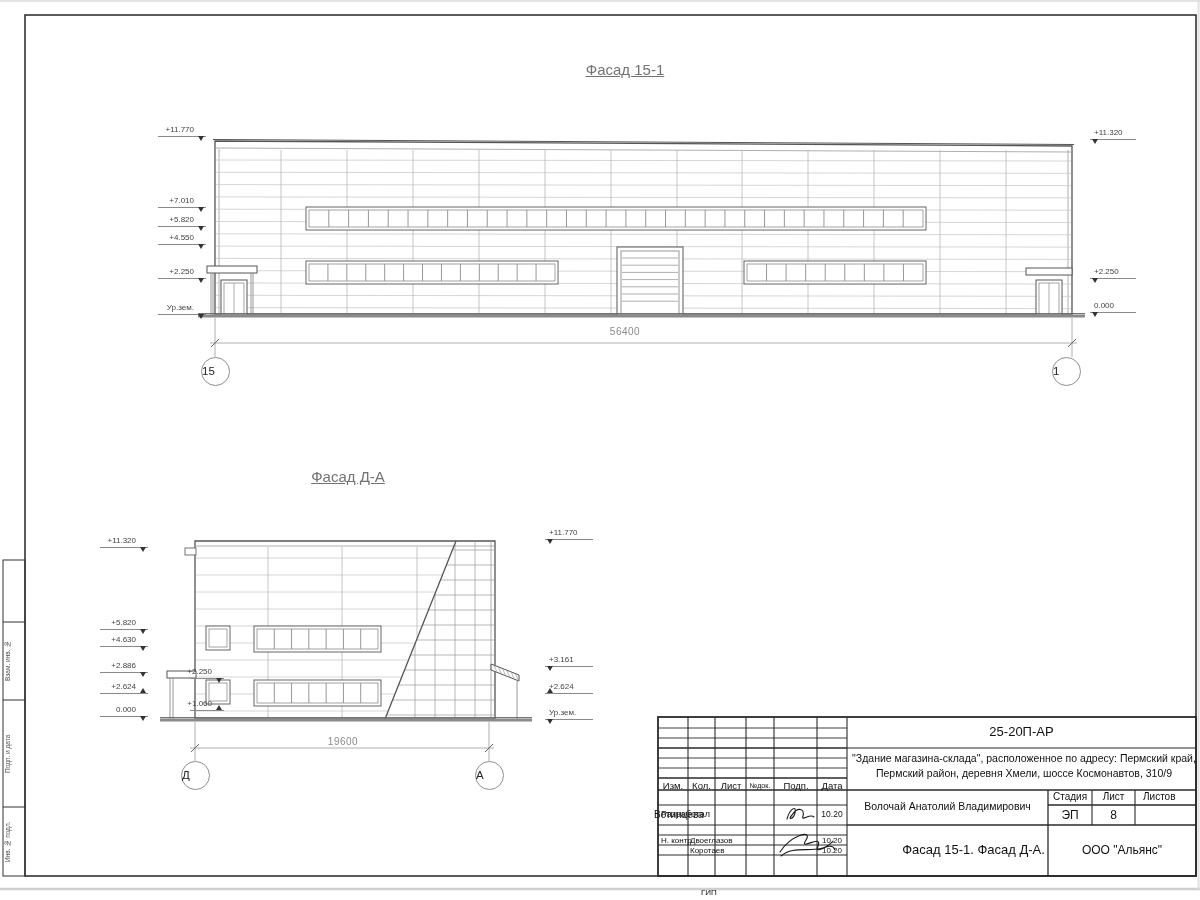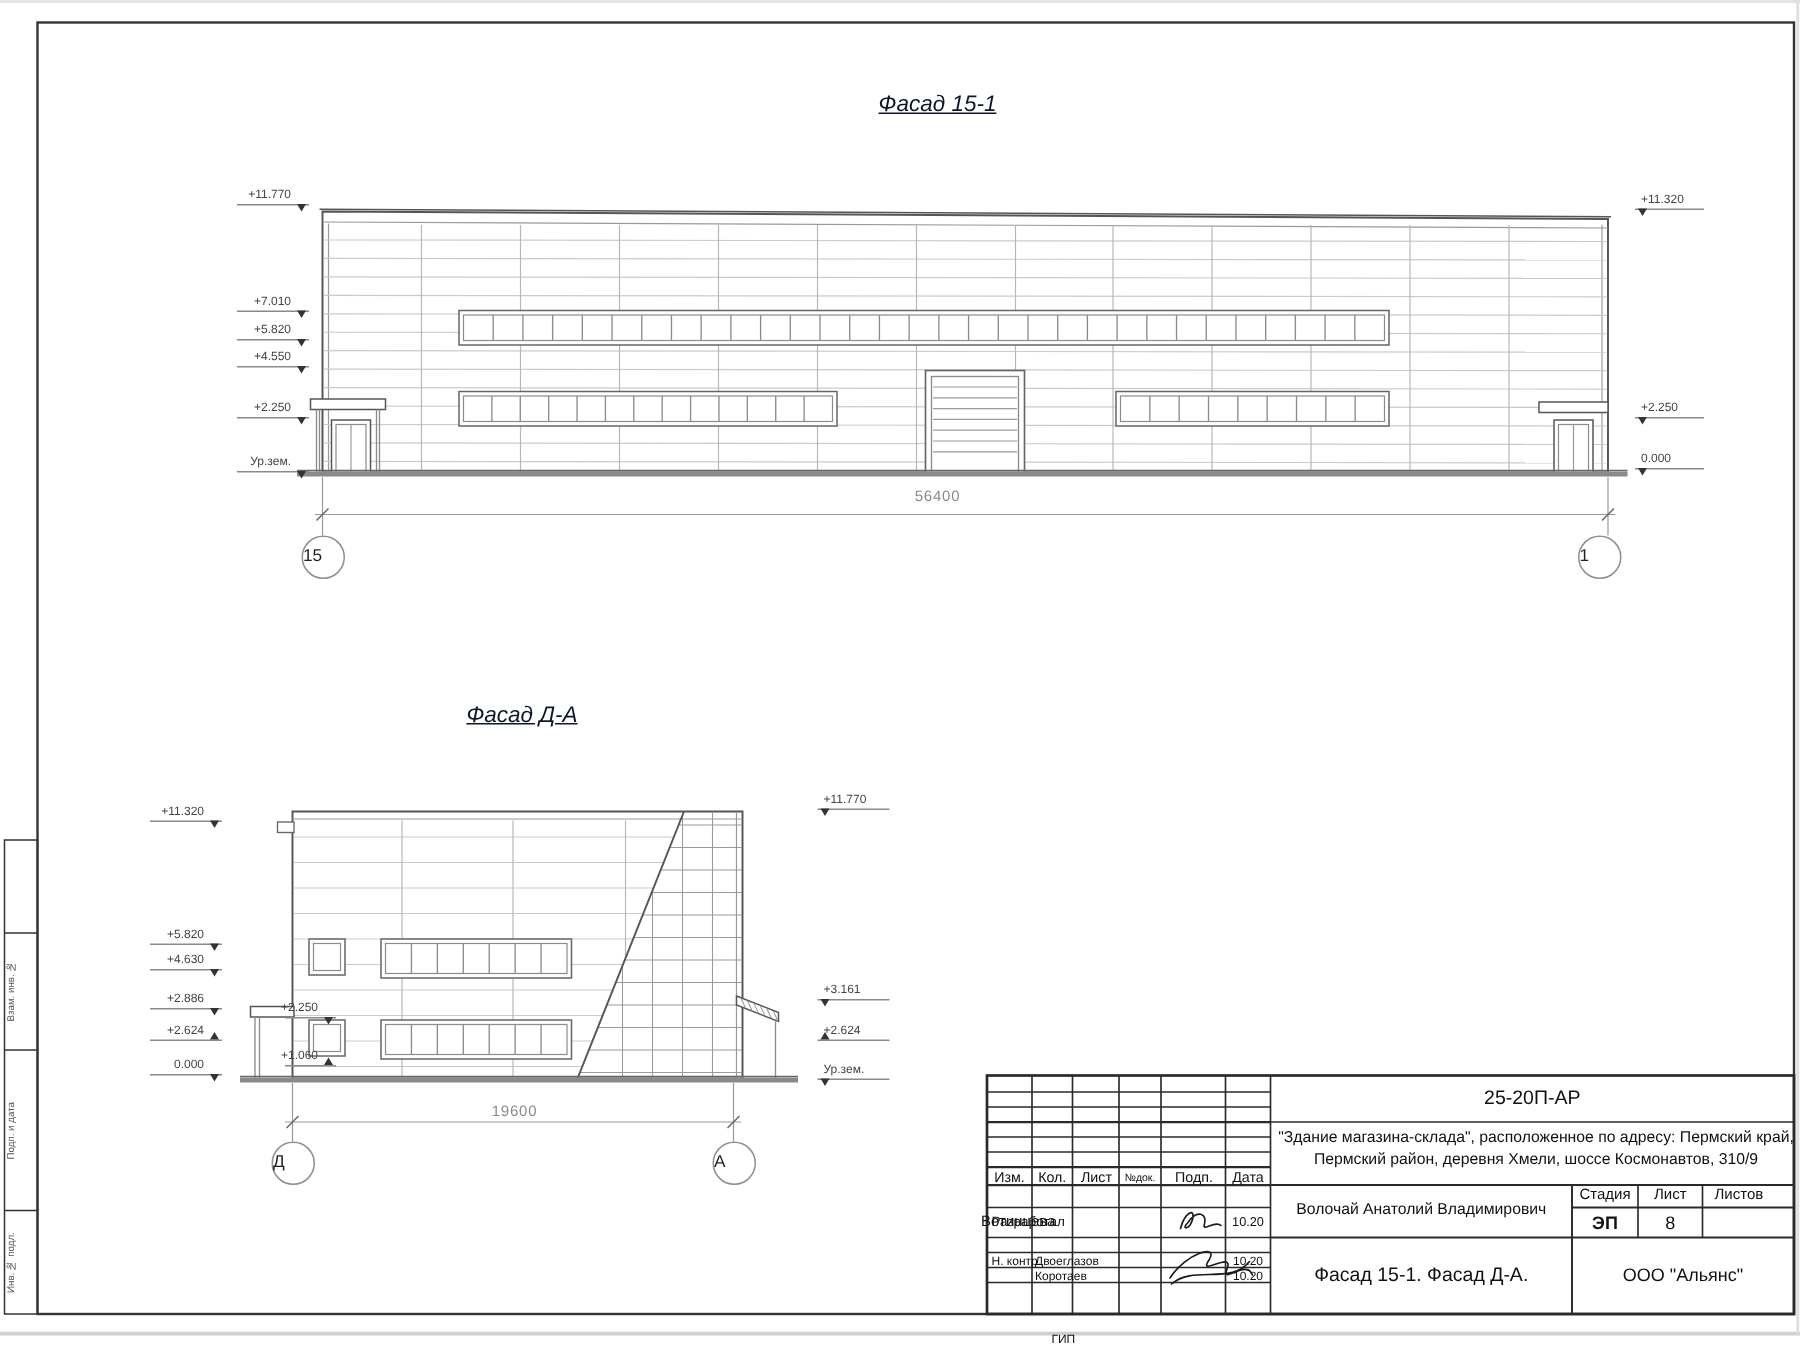--- a/index.html
+++ b/index.html
@@ -1,21 +1,21 @@
 <!DOCTYPE html>
 <html><head>
 <meta charset="utf-8">
 <style>
   html,body{margin:0;padding:0;background:#fff;}
   .page{position:relative;width:1200px;height:900px;background:#fff;overflow:hidden;
         font-family:"Liberation Sans",sans-serif;}
   svg{position:absolute;left:0;top:0;}
   .t{position:absolute;color:#111;white-space:nowrap;}
   .c{text-align:center;}
-  .ttl{font-size:15px;font-style:italic;text-decoration:underline;color:#0f172a;}
+  .ttl{font-size:15px;text-decoration:underline;color:#737373;}
   .dim{font-size:10px;color:#8a8a8a;letter-spacing:.5px;}
   .mark{position:absolute;height:12px;border-bottom:1px solid #8a8a8a;font-size:8px;
         color:#444;line-height:11px;}
   .mark .tx{position:absolute;right:10px;top:0;}
   .mark.ls .tx{right:12px;}
   .tri{position:absolute;width:0;height:0;border-left:3.5px solid transparent;
        border-right:3.5px solid transparent;border-top:5px solid #333;top:12px;}
   .tri.up{border-top:none;border-bottom:5px solid #333;top:7px;}
   .tri.re{right:2px;} .tri.le{left:2px;}
   .axisc{position:absolute;width:27px;height:27px;border:1px solid #8f8f8f;border-radius:50%;
@@ -274,23 +274,23 @@
   <div class="axisc" style="left:181px;top:761px;">Д</div>
   <div class="axisc" style="left:475px;top:761px;">А</div>
 
   <div class="t tb c" style="left:847px;width:349px;top:724px;font-size:13px;">25-20П-АР</div>
   <div class="t tb c" style="left:852px;width:344px;top:752px;font-size:10.5px;">"Здание магазина-склада", расположенное по адресу: Пермский край,</div>
   <div class="t tb c" style="left:852px;width:344px;top:767px;font-size:10.5px;">Пермский район, деревня Хмели, шоссе Космонавтов, 310/9</div>
   <div class="t tb c" style="left:847px;width:201px;top:800px;font-size:10.5px;">Волочай Анатолий Владимирович</div>
   <div class="t tb c" style="left:1048px;width:44px;top:791px;font-size:10px;">Стадия</div>
   <div class="t tb c" style="left:1092px;width:43px;top:791px;font-size:10px;">Лист</div>
   <div class="t tb" style="left:1143px;width:60px;top:791px;font-size:10px;">Листов</div>
-  <div class="t tb c" style="left:1048px;width:44px;top:808px;font-size:12px;font-weight:bold;">ЭП</div>
+  <div class="t tb c" style="left:1048px;width:44px;top:808px;font-size:12px;">ЭП</div>
   <div class="t tb c" style="left:1092px;width:43px;top:808px;font-size:12px;">8</div>
-  <div class="t tb c" style="left:847px;width:201px;top:842px;font-size:13px;">Фасад 15-1. Фасад Д-А.</div>
+  <div class="t tb c" style="left:847px;width:201px;top:842px;font-size:13px;padding-left:26px;">Фасад 15-1. Фасад Д-А.</div>
   <div class="t tb c" style="left:1048px;width:148px;top:843px;font-size:12px;">ООО "Альянс"</div>
 
   <div class="t tb c" style="left:658px;width:30px;top:780px;font-size:9.5px;">Изм.</div>
   <div class="t tb c" style="left:687px;width:29px;top:780px;font-size:9.5px;">Кол.</div>
   <div class="t tb c" style="left:716px;width:30px;top:780px;font-size:9.5px;">Лист</div>
   <div class="t tb c" style="left:745px;width:30px;top:782px;font-size:7px;">№док.</div>
   <div class="t tb c" style="left:777px;width:38px;top:780px;font-size:9.5px;">Подп.</div>
   <div class="t tb c" style="left:817px;width:30px;top:780px;font-size:9.5px;">Дата</div>
 
   <div class="t tb" style="left:661px;top:809px;font-size:9px;">Разработал</div>

